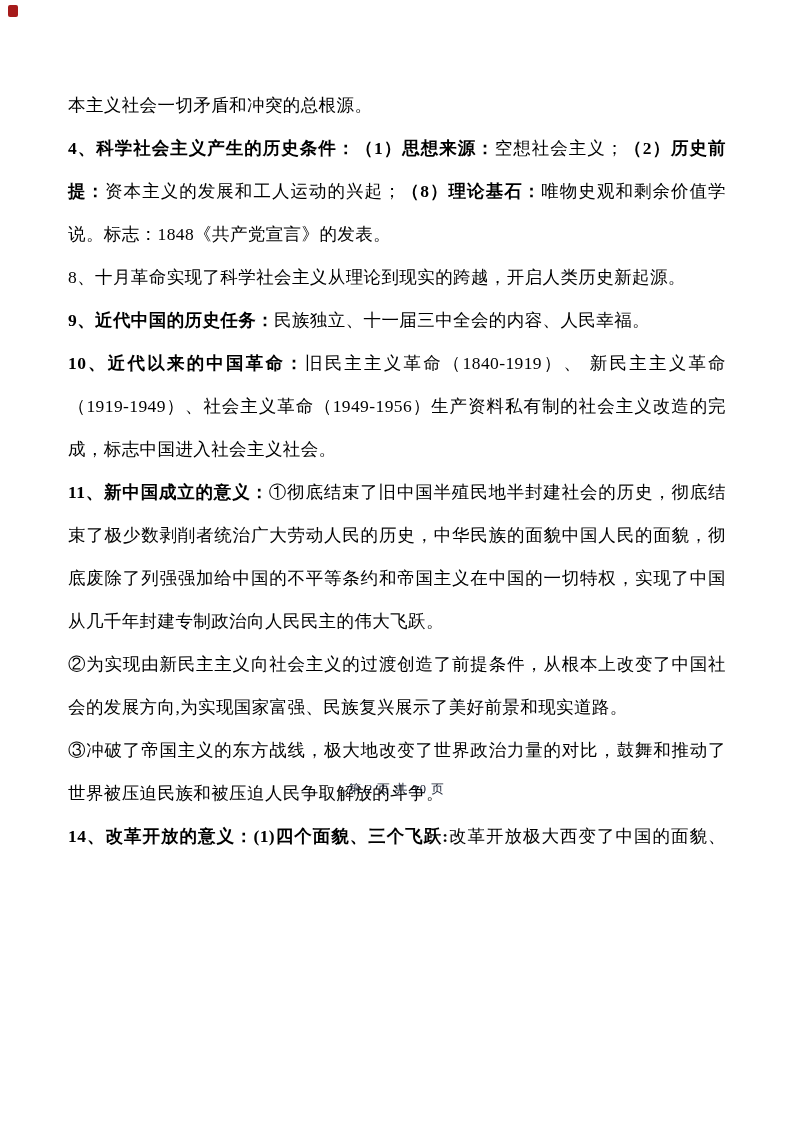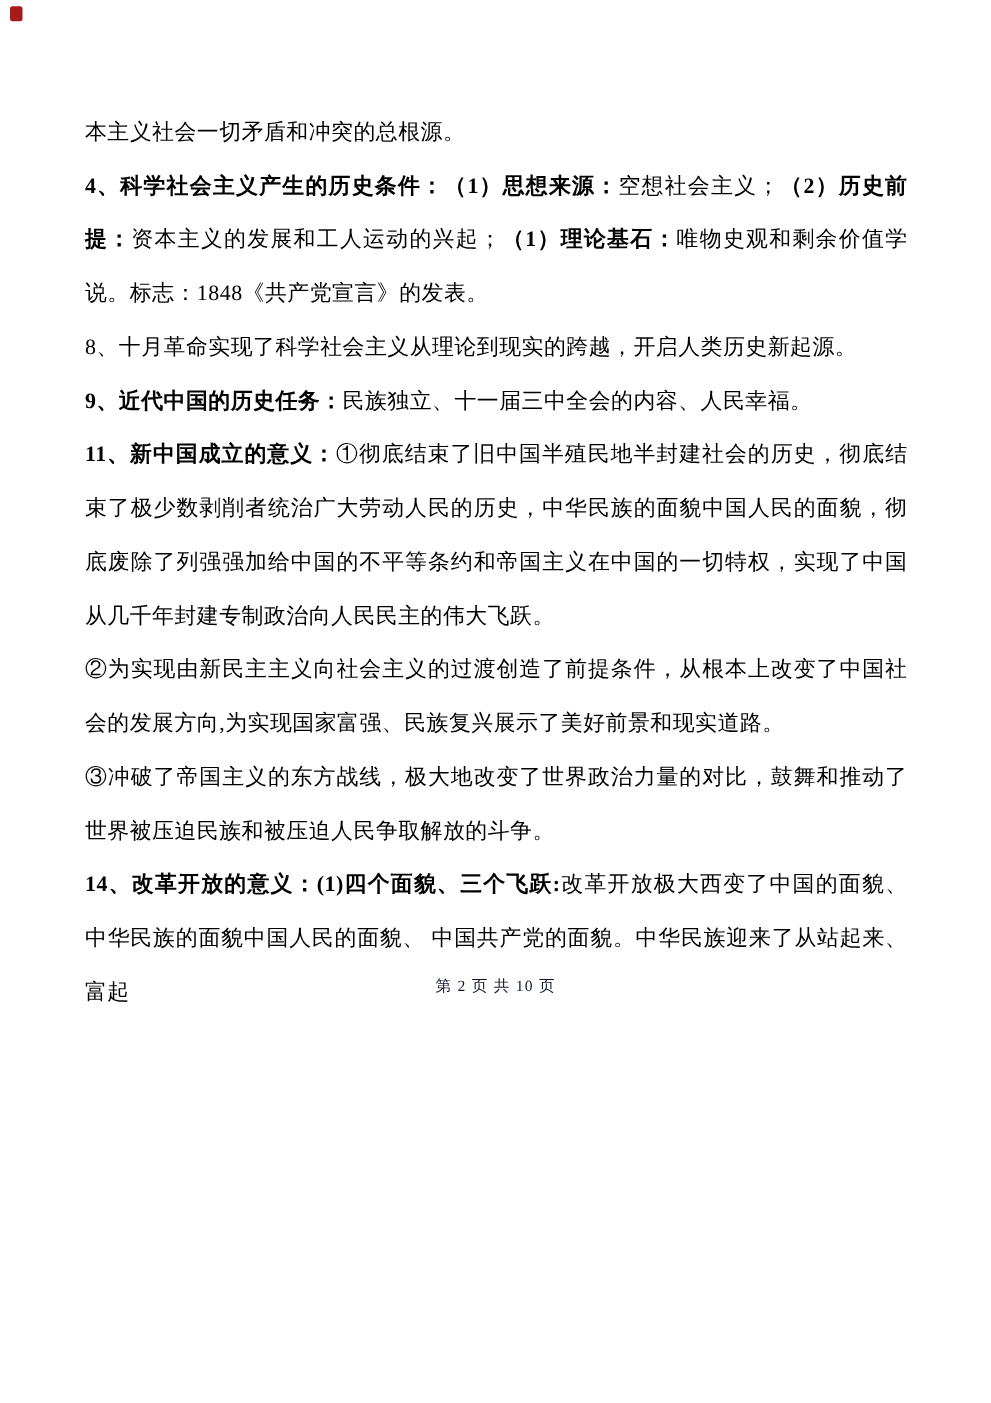--- a/index.html
+++ b/index.html
@@ -52,22 +52,23 @@
     color: #0f172a;
   }
 </style>
 </head>
 <body>
 
 <div class="page">
   <div class="corner-mark"></div>
   <div class="content">
       <p><span class="seg">本主义社会一切矛盾和冲突的总根源。</span></p>
-      <p><span class="seg bold">4、科学社会主义产生的历史条件：（1）思想来源：</span><span class="seg">空想社会主义；</span><span class="seg bold">（2）历史前提：</span><span class="seg">资本主义的发展和工人运动的兴起；</span><span class="seg bold">（1）理论基石：</span><span class="seg">唯物史观和剩余价值学说。标志：1848《共产党宣言》的发表。</span></p>
+      <p><span class="seg bold">4、科学社会主义产生的历史条件：（1）思想来源：</span><span class="seg">空想社会主义；</span><span class="seg bold">（2）历史前提：</span><span class="seg">资本主义的发展和工人运动的兴起；</span><span class="seg bold">（8）理论基石：</span><span class="seg">唯物史观和剩余价值学说。标志：1848《共产党宣言》的发表。</span></p>
       <p><span class="seg">8、十月革命实现了科学社会主义从理论到现实的跨越，开启人类历史新起源。</span></p>
       <p><span class="seg bold">9、近代中国的历史任务：</span><span class="seg">民族独立、十一届三中全会的内容、人民幸福。</span></p>
+      <p><span class="seg bold">10、近代以来的中国革命：</span><span class="seg">旧民主主义革命（1840-1919）、 新民主主义革命（1919-1949）、社会主义革命（1949-1956）生产资料私有制的社会主义改造的完成，标志中国进入社会主义社会。</span></p>
       <p><span class="seg bold">11、新中国成立的意义：</span><span class="seg">①彻底结束了旧中国半殖民地半封建社会的历史，彻底结束了极少数剥削者统治广大劳动人民的历史，中华民族的面貌中国人民的面貌，彻底废除了列强强加给中国的不平等条约和帝国主义在中国的一切特权，实现了中国从几千年封建专制政治向人民民主的伟大飞跃。</span></p>
       <p><span class="seg">②为实现由新民主主义向社会主义的过渡创造了前提条件，从根本上改变了中国社会的发展方向,为实现国家富强、民族复兴展示了美好前景和现实道路。</span></p>
       <p><span class="seg">③冲破了帝国主义的东方战线，极大地改变了世界政治力量的对比，鼓舞和推动了世界被压迫民族和被压迫人民争取解放的斗争。</span></p>
       <p><span class="seg bold">14、改革开放的意义：(1)四个面貌、三个飞跃:</span><span class="seg">改革开放极大西变了中国的面貌、 中华民族的面貌中国人民的面貌、 中国共产党的面貌。中华民族迎来了从站起来、富起</span></p>
     </div>
   <div class="footer">第 2 页 共 10 页</div>
 </div>
 
 </body></html>

